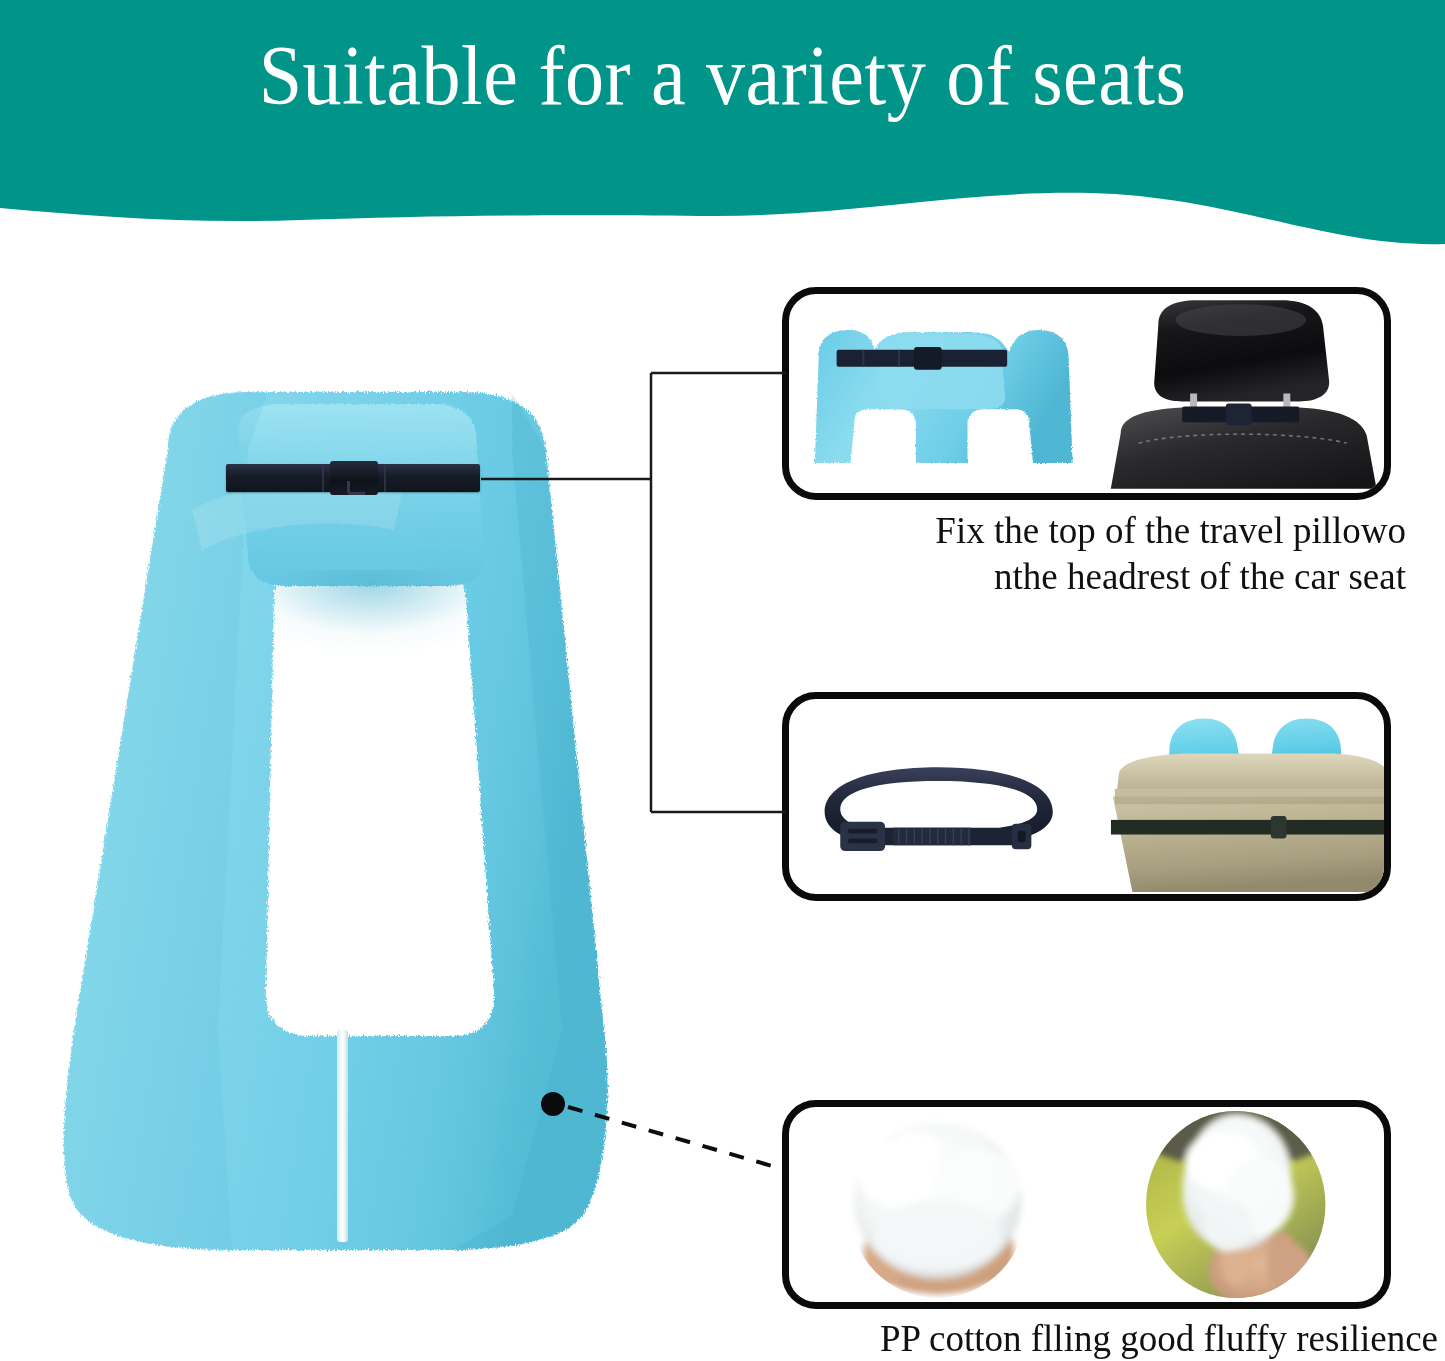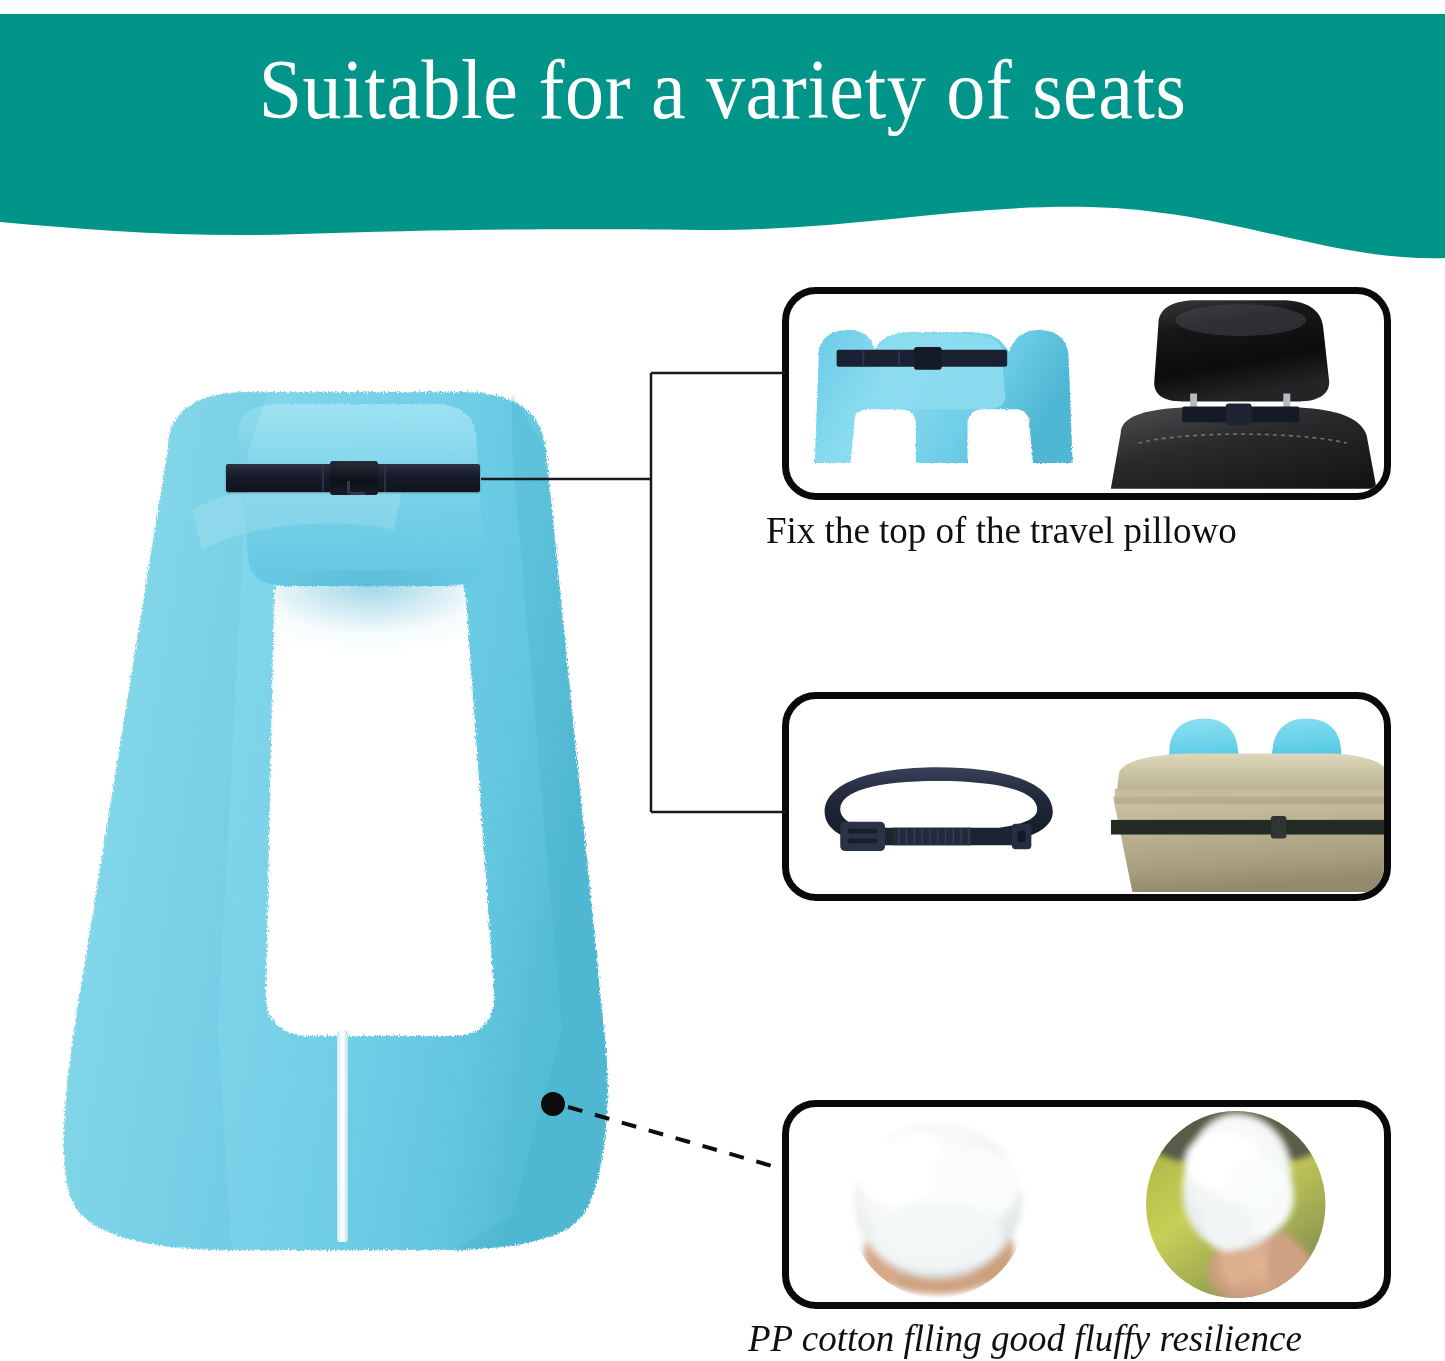--- a/index.html
+++ b/index.html
@@ -1,20 +1,20 @@
 <!DOCTYPE html>
 <html><head>
 <meta charset="utf-8">
 <style>
   html,body{margin:0;padding:0;background:#fff;}
   body{width:1445px;height:1361px;position:relative;overflow:hidden;
        font-family:"Liberation Serif","DejaVu Serif",serif;}
 
   
-  #banner{position:absolute;left:0;top:0;width:1327px;height:260px;margin-top:14px;}
+  #banner{position:absolute;left:0;top:0;width:1327px;height:260px;}
   #banner svg{position:absolute;left:0;top:0;}
   #banner-title{position:absolute;left:0;top:28px;width:1445px;text-align:center;
       color:#ffffff;font-size:84px;line-height:96px;letter-spacing:0.5px;
       font-family:"Liberation Serif","DejaVu Serif",serif;
       transform:scaleX(0.93);transform-origin:50% 50%;white-space:nowrap;}
 
   
   #pillow-wrap{position:absolute;left:42px;top:390px;width:615px;height:880px;}
   #pillow-wrap svg{position:absolute;left:0;top:0;}
 
@@ -48,25 +48,25 @@
       box-sizing:border-box;overflow:hidden;}
   #callout-1{left:782px;top:287px;width:609px;height:213px;}
   #callout-2{left:782px;top:692px;width:609px;height:209px;}
   #callout-3{left:782px;top:1100px;width:609px;height:209px;}
   .callout-inner{position:relative;width:100%;height:100%;}
   .half{position:absolute;top:0;height:100%;}
   .half-l{left:0;width:50%;}
   .half-r{left:50%;width:50%;}
 
   
-  .caption{position:absolute;text-align:left;color:#101010;
+  .caption{position:absolute;text-align:right;color:#101010;
       font-family:"Liberation Serif","DejaVu Serif",serif;font-size:37px;line-height:46px;}
   #caption-1{left:766px;top:508px;width:640px;}
   #caption-2{left:766px;top:913px;width:650px;}
-  #caption-3{left:748px;top:1316px;width:690px;font-style:italic;}
+  #caption-3{left:748px;top:1316px;width:690px;}
   .caption div{white-space:nowrap;}
 
   
   .photo{position:absolute;left:0;top:0;width:100%;height:100%;}
 </style>
 </head>
 <body>
 
 <div id="banner">
   <svg width="1445" height="260" viewBox="0 0 1445 260">
@@ -242,20 +242,21 @@
         <path d="M52,150 C96,138 212,138 262,150" stroke="#8b8b90" stroke-width="1.6" stroke-dasharray="4 4" fill="none" opacity="0.75"></path>
 
         <rect x="96" y="113" width="118" height="16" rx="2" fill="#151a26"></rect>
         <rect x="140" y="110" width="26" height="22" rx="3" fill="#1e2433"></rect>
       </svg>
     </div>
   </div>
 </div>
 <div class="caption" id="caption-1">
   <div>Fix the top of the travel pillowo</div>
+  <div>nthe headrest of the car seat</div>
 </div>
 
 <div class="callout" id="callout-2">
   <div class="callout-inner">
     <div class="half half-l">
       <svg class="photo" viewBox="0 0 300 200" preserveAspectRatio="xMidYMid meet">
         <defs>
           <linearGradient id="beltg" x1="0" y1="0" x2="0" y2="1">
             <stop offset="0%" stop-color="#39405a"></stop>
               <stop offset="45%" stop-color="#1f2637"></stop>

